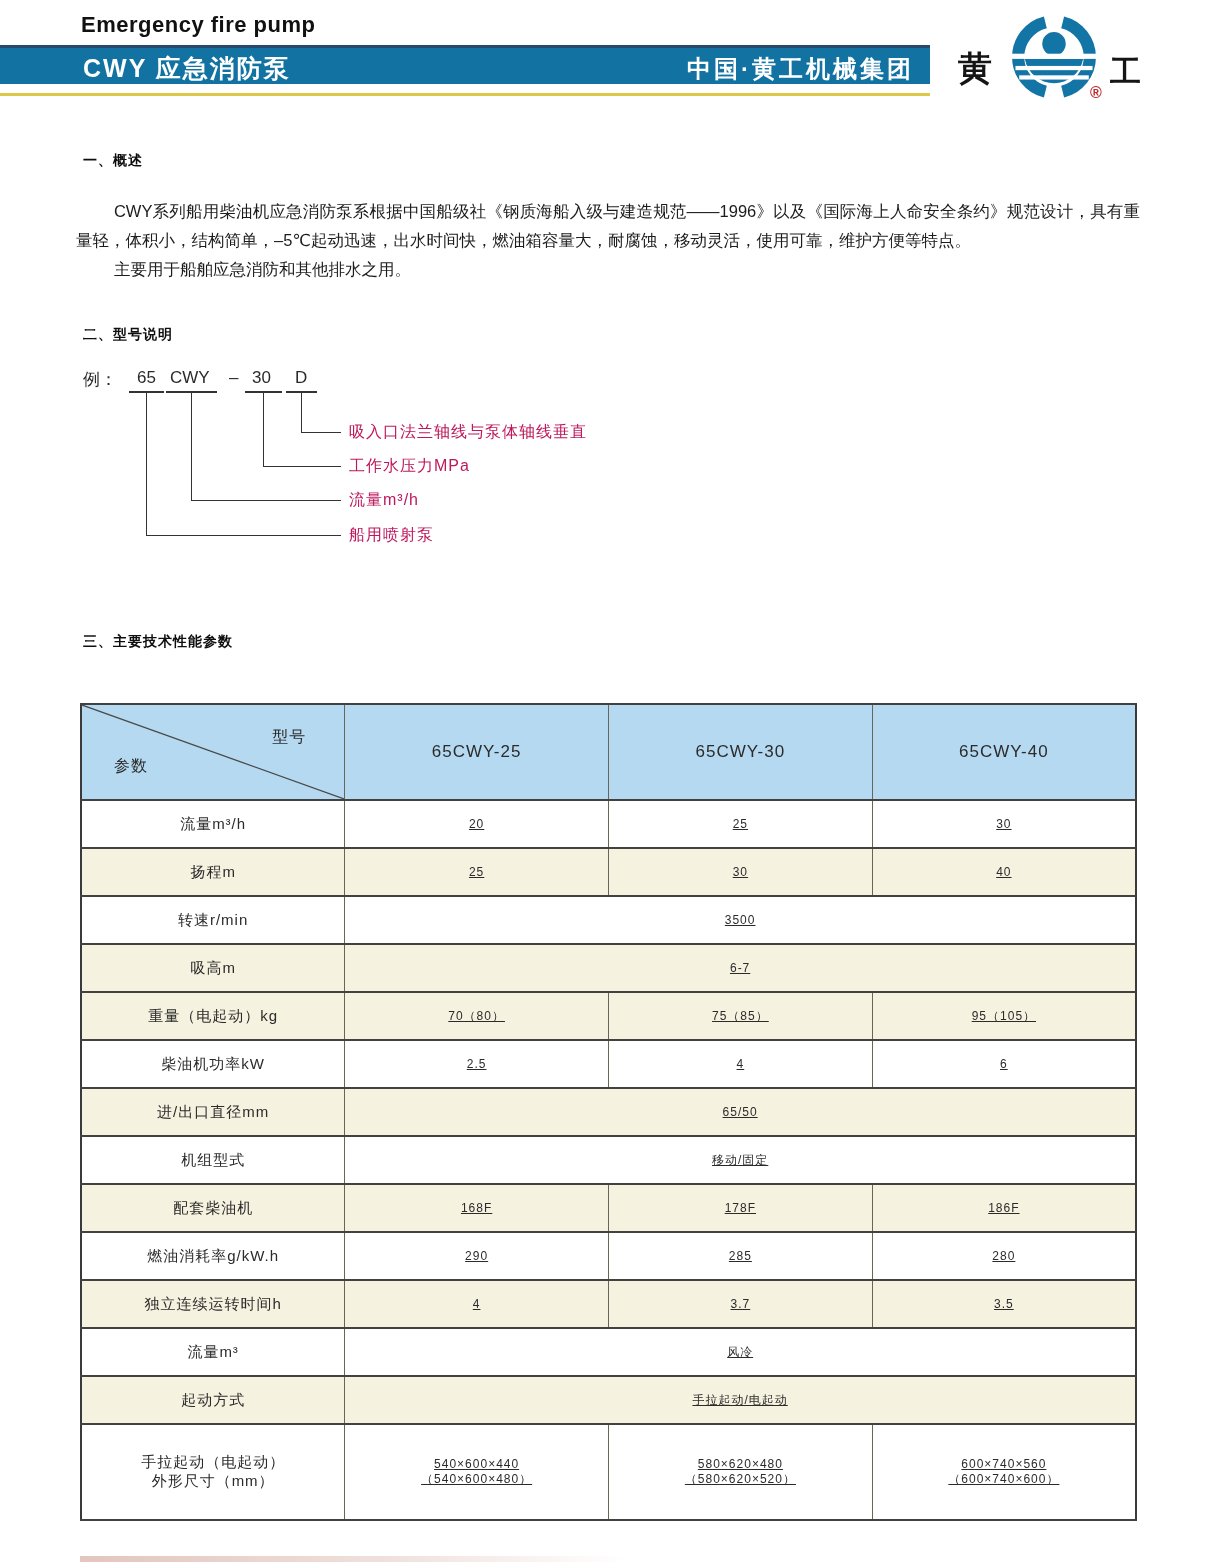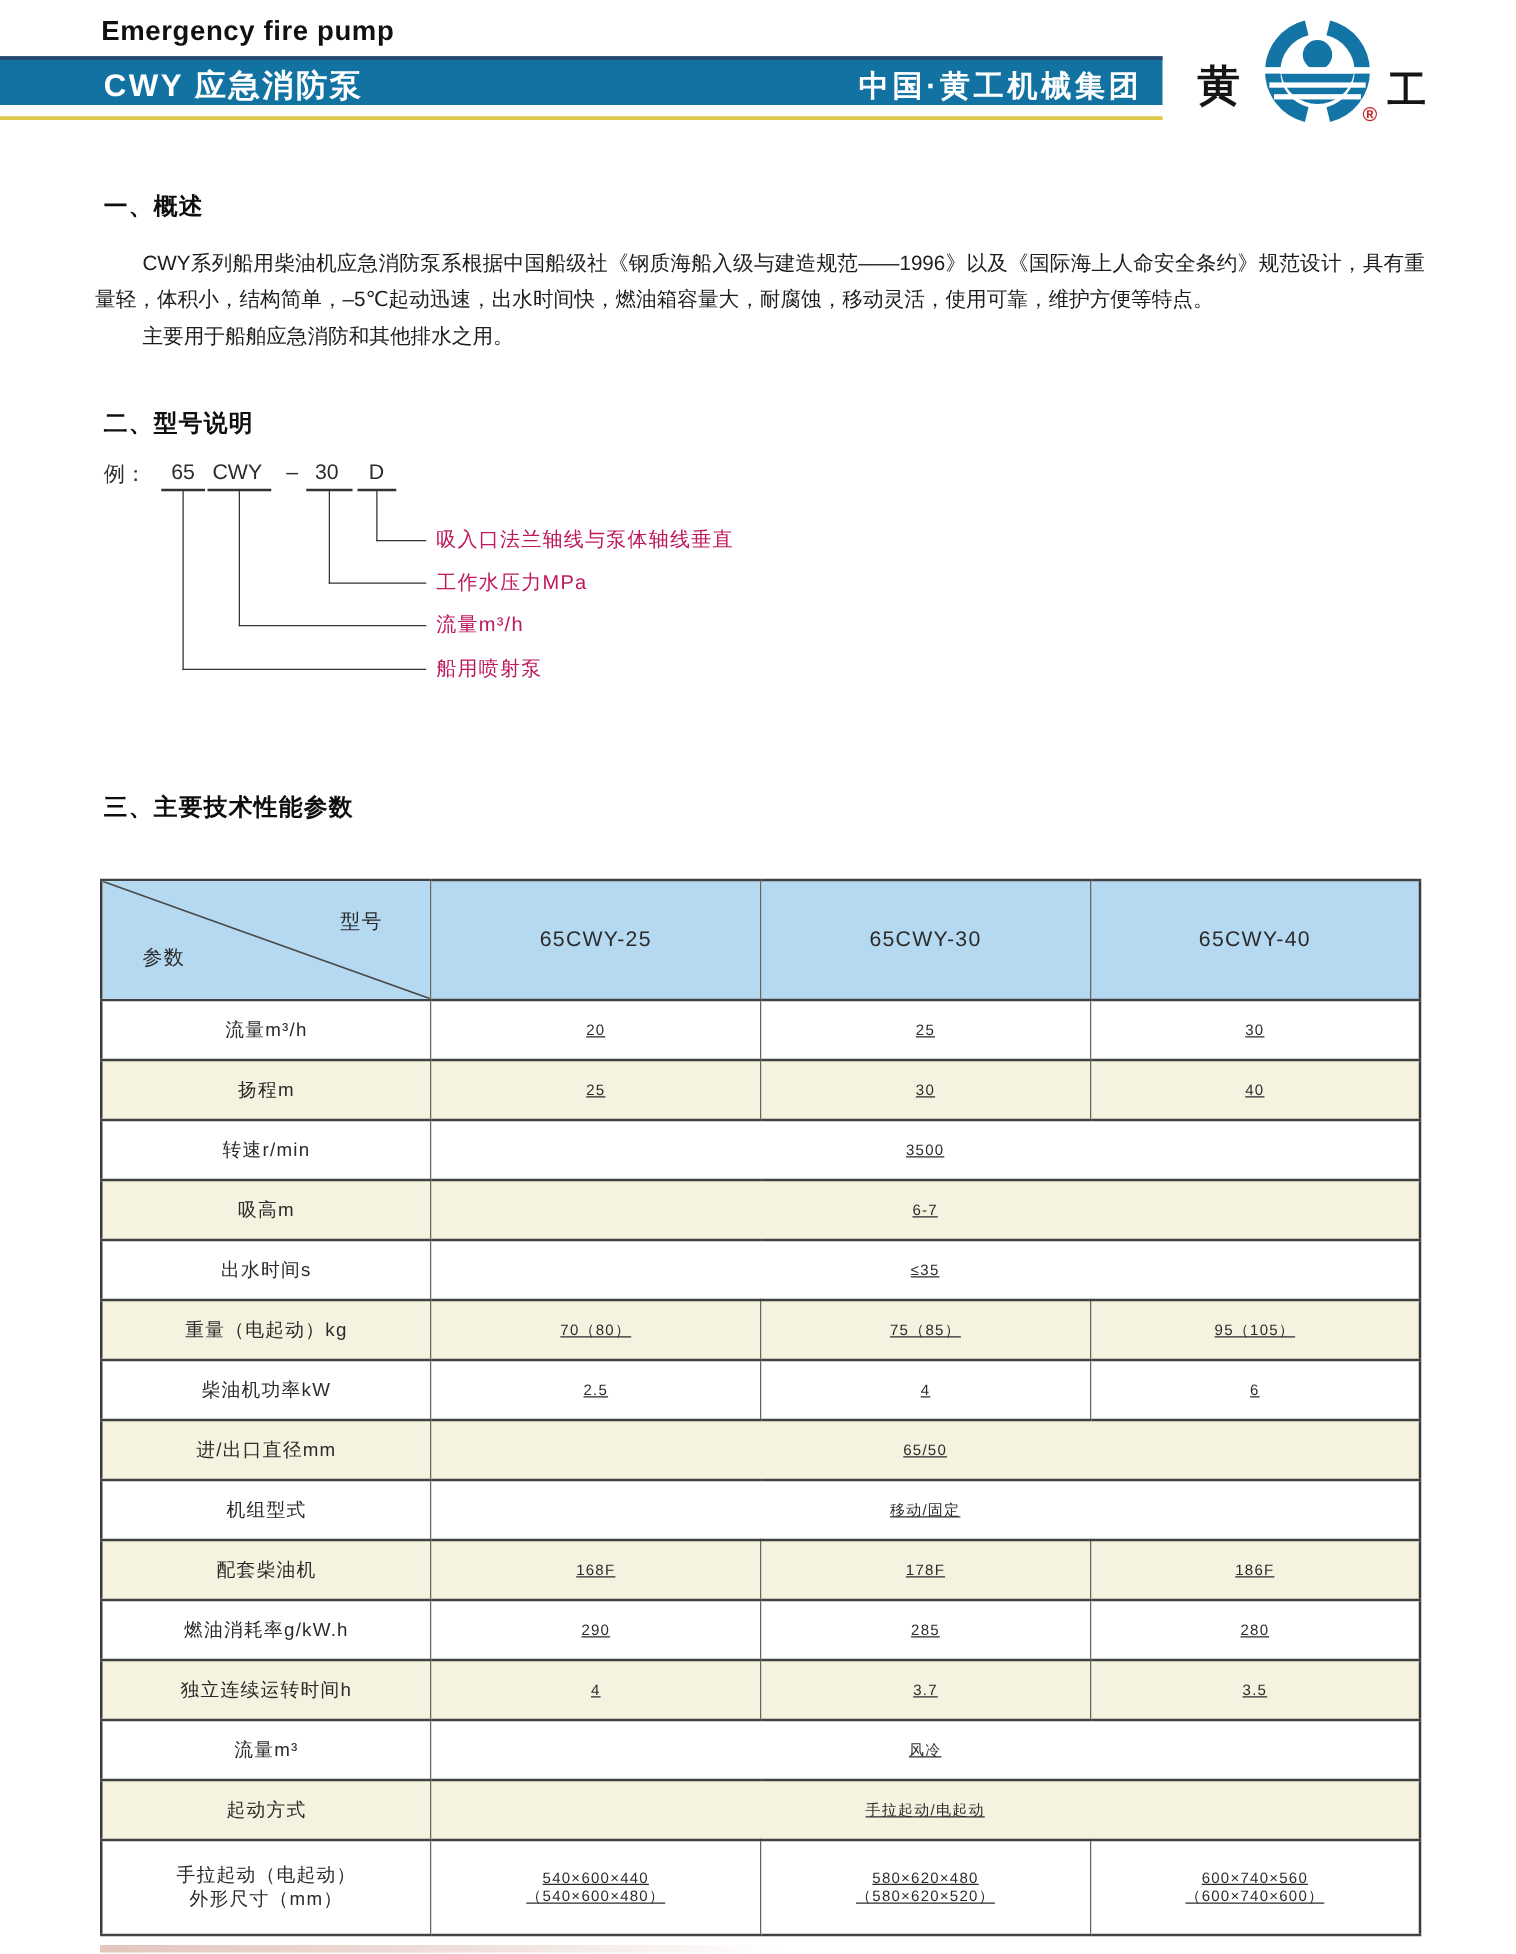--- a/index.html
+++ b/index.html
@@ -43,21 +43,21 @@
     font-size:31px;font-weight:bold;color:#151515;
   }
   .logo-svg{position:absolute;left:1006px;top:10px;}
   .logo-reg{
     position:absolute;left:1090px;top:84px;
     font-size:16px;font-weight:bold;color:#c1272d;
   }
   
   .sec-head{
     position:absolute;left:83px;
-    font-size:19px;font-weight:bold;color:#0e0e0e;letter-spacing:1px;
+    font-size:14px;font-weight:bold;color:#0e0e0e;letter-spacing:1px;
   }
   #head-1{top:152px;}
   #head-2{top:326px;}
   #head-3{top:633px;}
   
   .overview-text{
     position:absolute;left:76px;top:181px;width:1064px;
     font-size:16.5px;line-height:29px;color:#1c1c1c;text-align:justify;margin-top:16px;
   }
   .overview-text p{margin:0;text-indent:2.3em;}
@@ -94,21 +94,21 @@
   #specs-table th,#specs-table td{
     border-top:2px solid #424242;border-bottom:2px solid #424242;
     border-left:1px solid #66665c;border-right:1px solid #66665c;
     text-align:center;vertical-align:middle;
     padding:0 4px;white-space:pre-line;
     color:#2b2b2b;font-weight:normal;
   }
   #specs-table thead tr{height:96px;}
   #specs-table thead th{background:#b5d9f0;font-size:17px;letter-spacing:1px;}
   #specs-table tbody tr{height:48px;}
-  #specs-table tbody tr:last-child{height:76px;}
+  #specs-table tbody tr:last-child{height:96px;}
   #specs-table tbody tr.beige th,#specs-table tbody tr.beige td{background:#f5f2e0;}
   #specs-table tbody th{font-size:15px;letter-spacing:1px;}
   #specs-table tbody td{font-size:12px;letter-spacing:1px;text-decoration:underline;}
   .corner-cell{position:relative;}
   .corner-cell svg{position:absolute;left:0;top:0;width:100%;height:100%;}
   .corner-tr{position:absolute;top:22px;right:38px;font-size:16px;}
   .corner-bl{position:absolute;bottom:22px;left:32px;font-size:16px;}
   
   .remnant{
     position:absolute;left:80px;top:1556px;width:545px;height:6px;
@@ -198,24 +198,20 @@
             <td>40</td>
           </tr>
           <tr>
             <th>转速r/min</th>
             <td colspan="3">3500</td>
           </tr>
           <tr class="beige">
             <th>吸高m</th>
             <td colspan="3">6-7</td>
           </tr>
-          <tr>
-            <th>出水时间s</th>
-            <td colspan="3">≤35</td>
-          </tr>
           <tr class="beige">
             <th>重量（电起动）kg</th>
             <td>70（80）</td>
             <td>75（85）</td>
             <td>95（105）</td>
           </tr>
           <tr>
             <th>柴油机功率kW</th>
             <td>2.5</td>
             <td>4</td>

